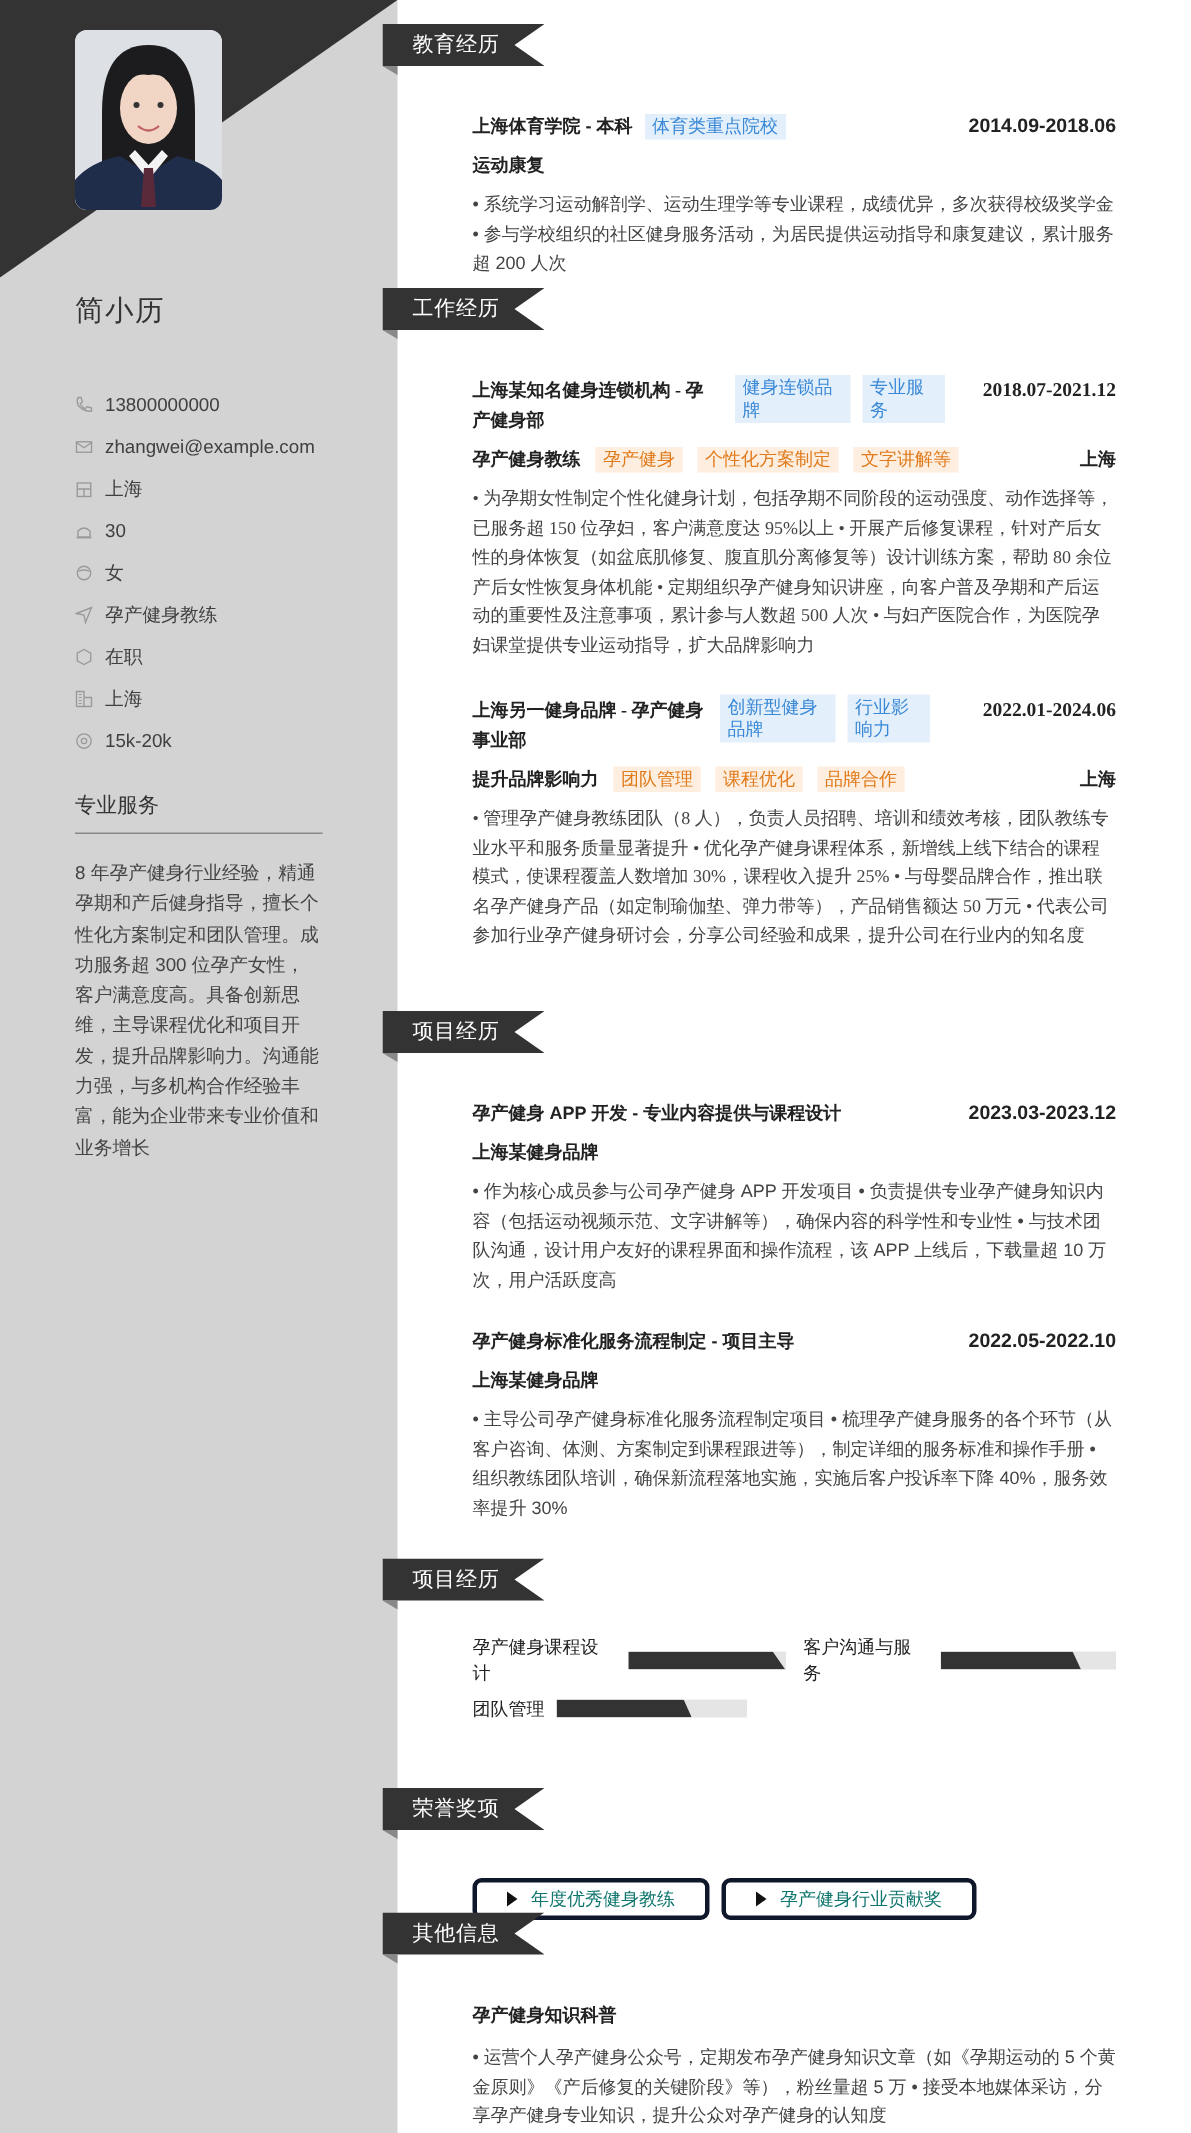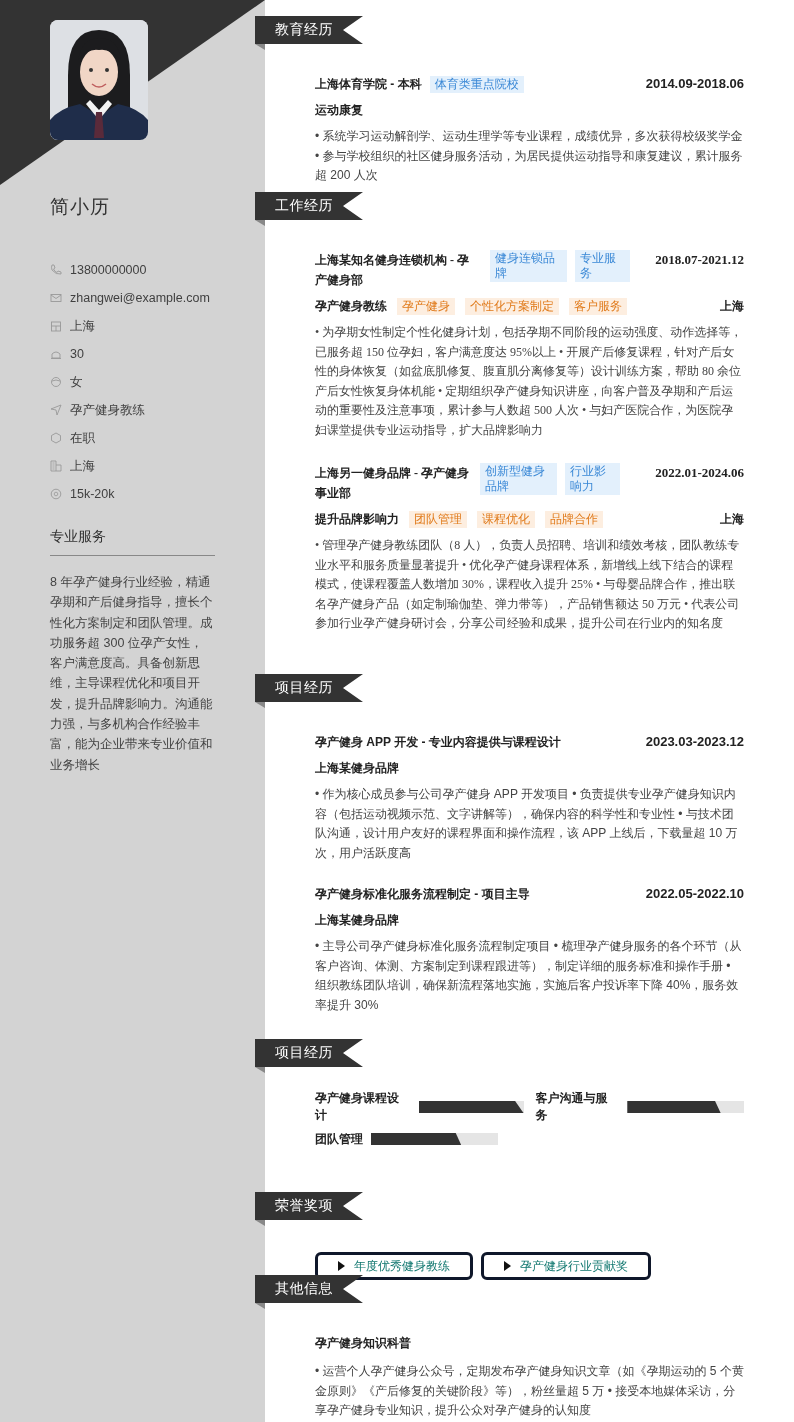--- a/index.html
+++ b/index.html
@@ -28,21 +28,21 @@
   .row-head .left { display: flex; align-items: flex-start; }
   .row-head .date { font-size: 13px; font-weight: bold; white-space: nowrap; }
   .title-wrap { line-height: 20px; }
   .tag-blue { display: inline-block; background: #e3f0fc; color: #3a88d6; font-weight: normal; font-size: 12px; padding: 0 5px; line-height: 17px; margin-left: 8px; }
   .tag-blue.multi { line-height: 15px; padding: 1px 5px; }
   .tag-orange { display: inline-block; background: #fdeee0; color: #e07a1a; font-weight: normal; font-size: 12px; padding: 0 5px; line-height: 17px; margin-left: 7px; }
   .sub { font-size: 12px; font-weight: bold; color: #222; }
   .sub-row { display: flex; justify-content: space-between; align-items: center; font-size: 12px; font-weight: bold; color: #222; }
   .desc { font-size: 12px; color: #444; line-height: 19.5px; }
 
-  .skill-row { display: flex; align-items: center; font-size: 12px; color: #222; font-weight: bold; }
+  .skill-row { display: flex; align-items: center; font-size: 12px; color: #222; font-weight: normal; }
   .skill-bar { position: relative; height: 12px; background: #e5e5e5; }
   .skill-bar .fill { position: absolute; left: 0; top: 0; height: 12px; background: #333; clip-path: polygon(0 0, 100% 0, calc(100% + 0px) 100%, 0 100%); }
 
   .award { display: inline-flex; align-items: center; height: 28px; padding: 0 20px; border: 3px solid #0f172a; border-radius: 6px; font-size: 12px; color: #0f766e; margin-right: 8px; background: #fff; }
   .award .tri { width: 0; height: 0; border-left: 7px solid #111; border-top: 5px solid transparent; border-bottom: 5px solid transparent; margin-right: 9px; }
 </style>
 </head>
 <body>
 
 <aside class="sidebar">
@@ -190,21 +190,21 @@
           <span class="tag-blue multi" style="width:77px;margin-left:10px;">健身连锁品牌</span>
           <span class="tag-blue multi" style="width:55px;">专业服务</span>
         </div>
         <span class="date" style="line-height:20px;">2018.07-2021.12</span>
       </div>
       <div class="sub-row" style="margin-top:8px;">
         <div>
           <span>孕产健身教练</span>
           <span class="tag-orange">孕产健身</span>
           <span class="tag-orange">个性化方案制定</span>
-          <span class="tag-orange">客户服务</span>
+          <span class="tag-orange">文字讲解等</span>
         </div>
         <span>上海</span>
       </div>
       <div class="desc" style="margin-top:8px;">• 为孕期女性制定个性化健身计划，包括孕期不同阶段的运动强度、动作选择等，已服务超 150 位孕妇，客户满意度达 95%以上 • 开展产后修复课程，针对产后女性的身体恢复（如盆底肌修复、腹直肌分离修复等）设计训练方案，帮助 80 余位产后女性恢复身体机能 • 定期组织孕产健身知识讲座，向客户普及孕期和产后运动的重要性及注意事项，累计参与人数超 500 人次 • 与妇产医院合作，为医院孕妇课堂提供专业运动指导，扩大品牌影响力</div>
     </div>
 
     <div class="content" style="top:271px;">
       <div class="row-head">
         <div class="left">
           <span class="title-wrap" style="width:155px;">上海另一健身品牌 - 孕产健身事业部</span>

